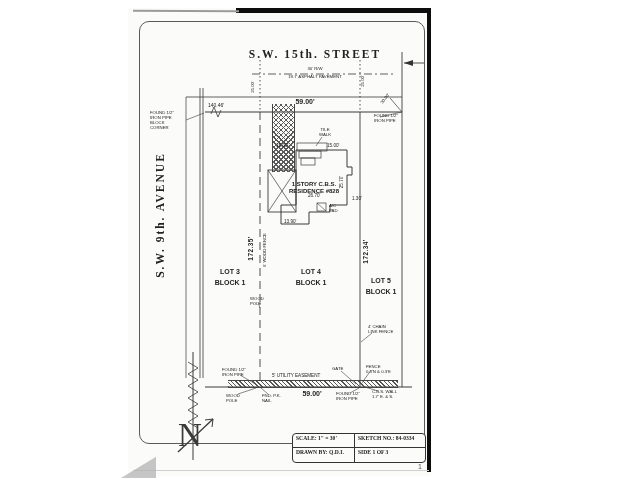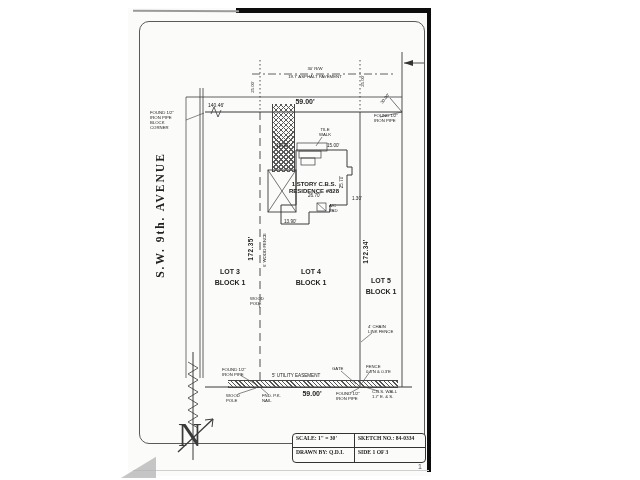--- a/index.html
+++ b/index.html
@@ -130,20 +130,21 @@
         <polyline points="188,362 198,368 188,374 198,380 188,386 198,392 188,398 198,404 188,410 198,416 188,422 198,428" stroke-width="0.8"></polyline>
         <line x1="178" y1="452" x2="213" y2="419" stroke-width="1.3"></line>
         <path d="M213,419 l-8,1 M213,419 l-1,8" stroke-width="1"></path>
       </g>
     </g>
   </svg>
 
   <div class="abs hatch-drive"></div>
   <div class="abs hatch-wall"></div>
 
+  <div class="abs lab ctr serif b f11" style="left:240px;top:48px;width:150px;">S.W. 15th. STREET</div>
   <div class="abs lab ctr f42" style="left:290px;top:66px;width:50px;">30' R/W</div>
   <div class="abs lab ctr f42" style="left:275px;top:74px;width:80px;">19.7' ASPHALT PAVEMENT</div>
   <div class="abs lab ctr serif b f11 rot" style="left:96px;top:208px;width:130px;height:14px;">S.W. 9th. AVENUE</div>
 
   <div class="abs lab ctr b f7" style="left:285px;top:98px;width:40px;">59.00'</div>
   <div class="abs lab ctr b f7" style="left:292px;top:390px;width:40px;">59.00'</div>
   <div class="abs lab ctr b f65 rot" style="left:231px;top:244px;width:40px;height:9px;">172.35'</div>
   <div class="abs lab ctr b f65 rot" style="left:346px;top:247px;width:40px;height:9px;">172.34'</div>
   <div class="abs lab f5" style="left:208px;top:102px;">140.46'</div>
   <div class="abs lab ctr f42 rot" style="left:240px;top:84px;width:26px;height:6px;">25.00'</div>

